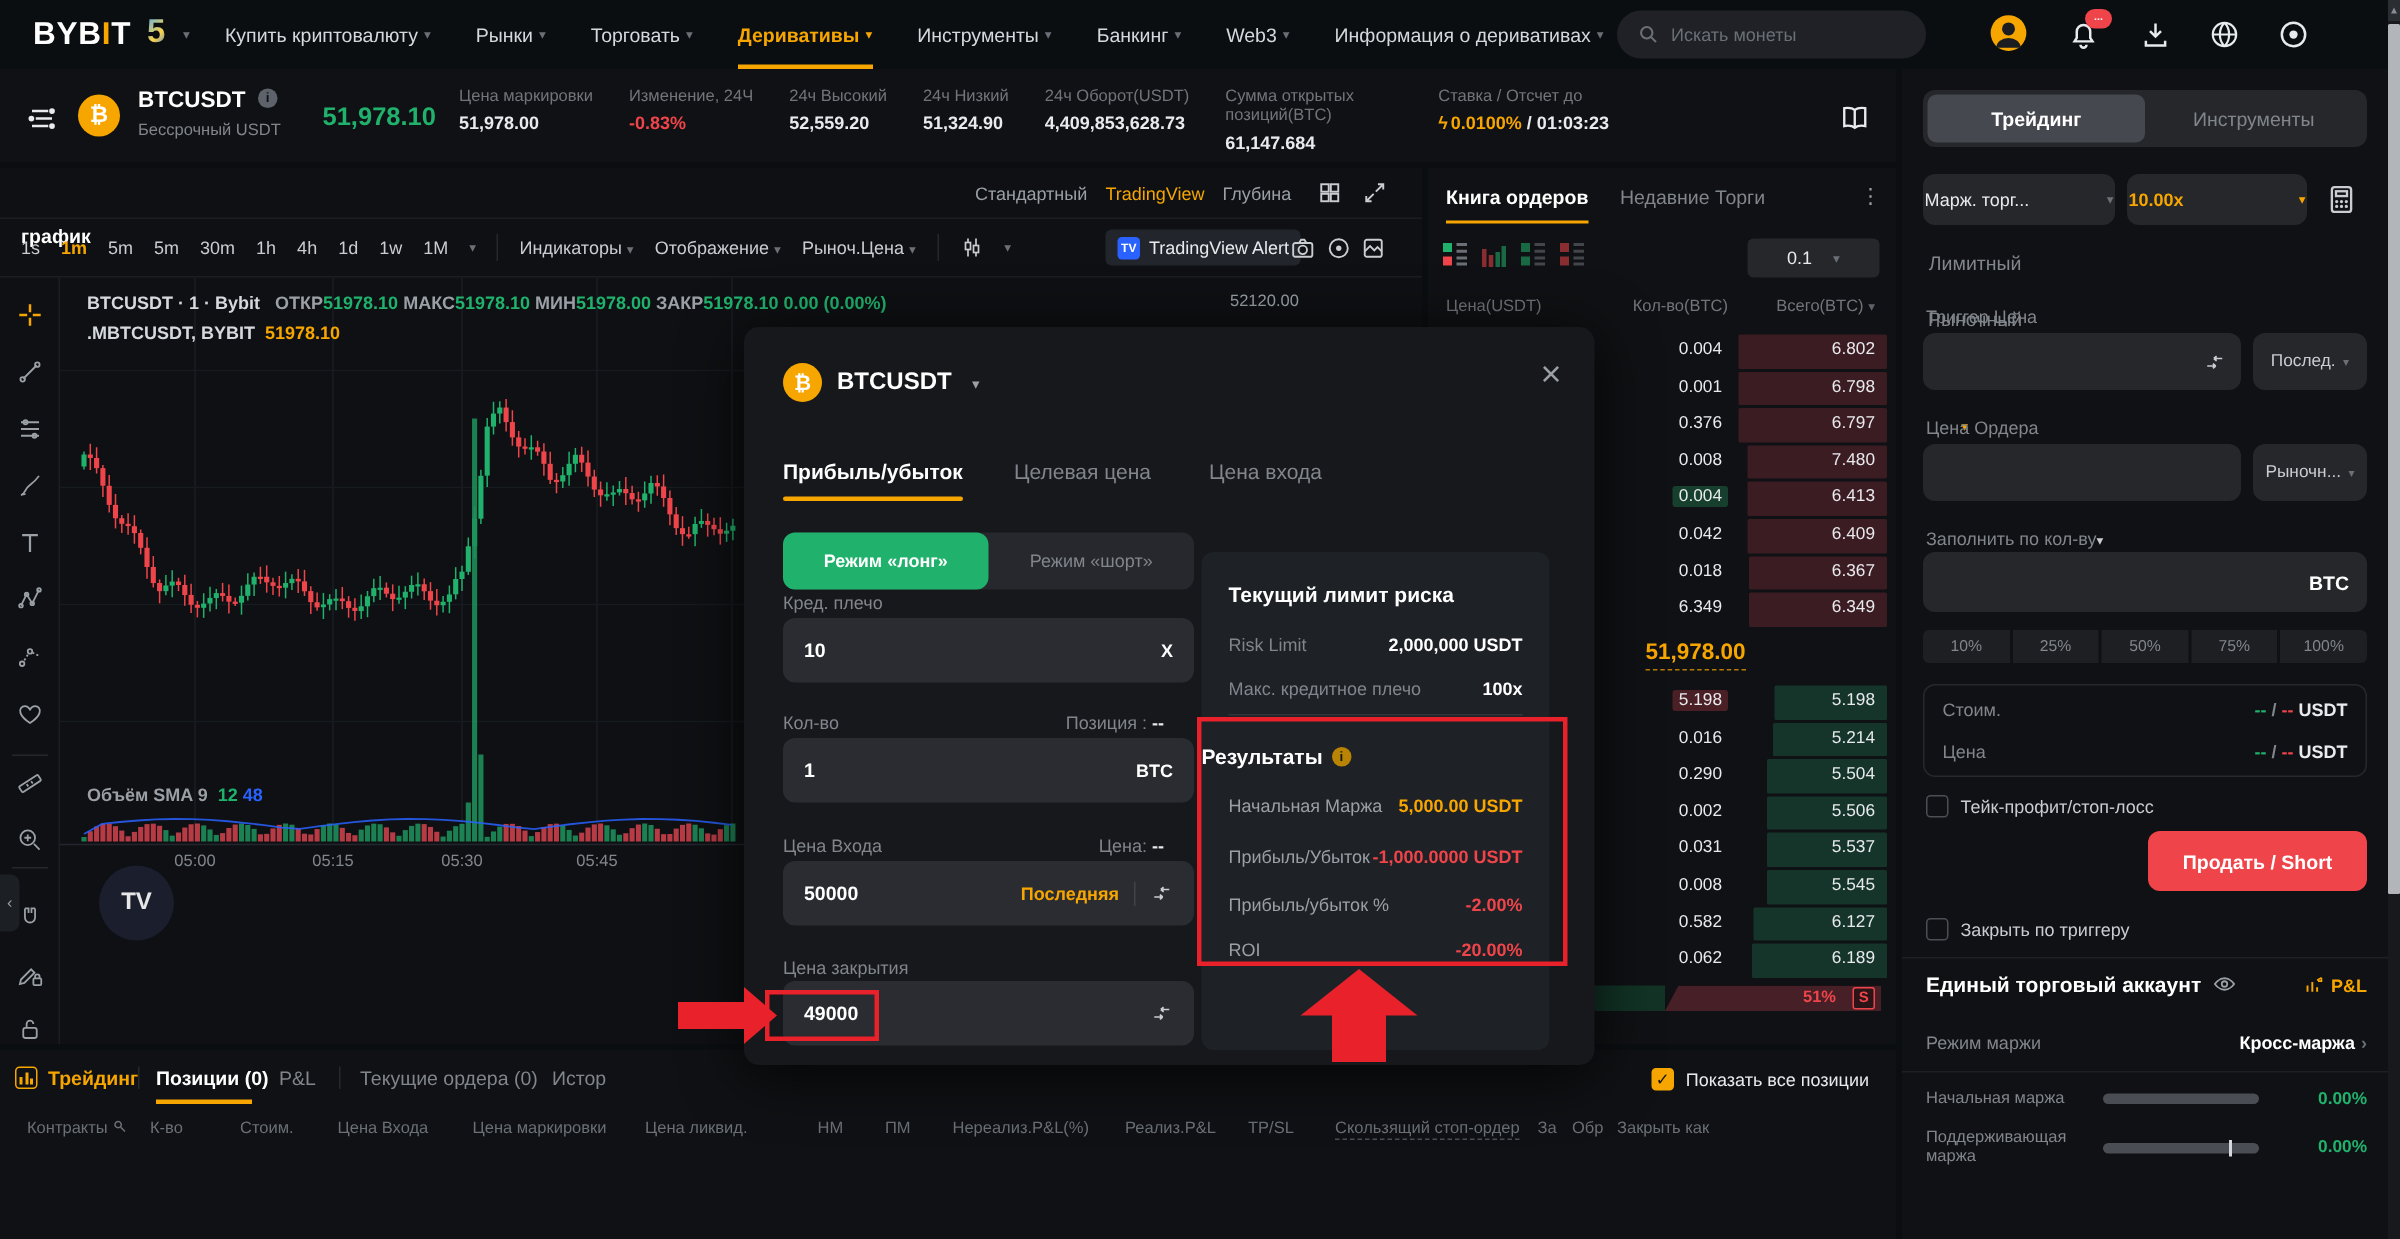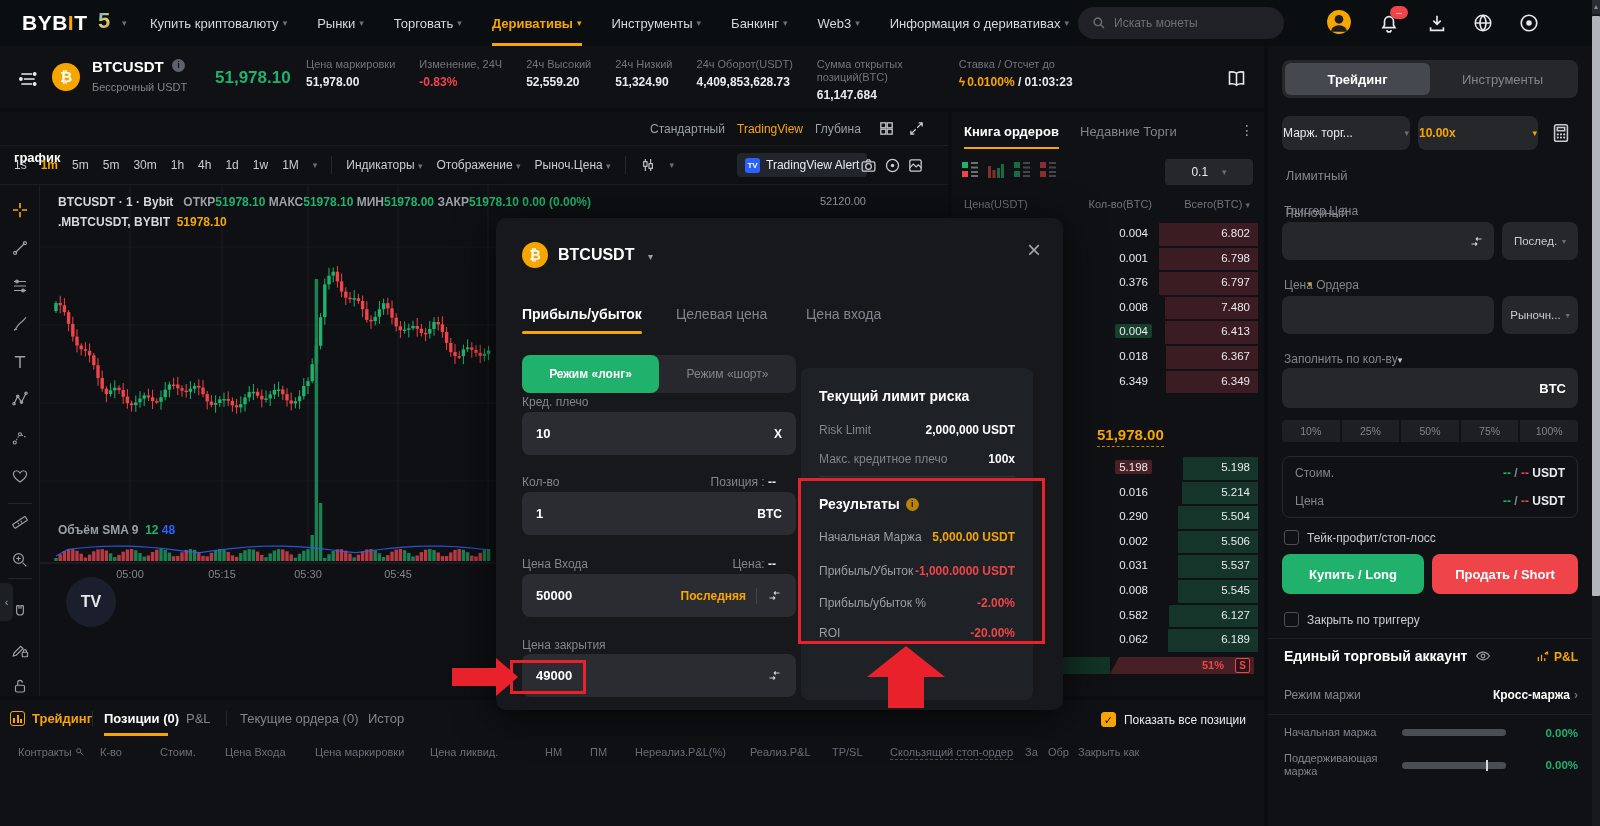--- a/index.html
+++ b/index.html
@@ -184,21 +184,21 @@
   .m-input .val{font-size:13px;font-weight:bold;color:#fff;flex:1;}
   .m-input .suffix{font-size:12px;font-weight:bold;color:#fff;}
   .m-input .last{font-size:12px;font-weight:bold;color:#f7a600;cursor:pointer;}
   .m-input .vdiv{width:1px;height:16px;background:#3f434a;margin:0 10px;}
   .slope-ic{color:#c9ccd1;}
   #m-ribox{position:absolute;left:305px;top:150px;width:232px;height:332px;background:#1e2126;border-radius:8px;padding:20px 18px;}
   #m-ribox h3{font-size:14px;color:#fff;}
   .ri-row{position:absolute;left:18px;right:18px;display:flex;justify-content:space-between;font-size:12px;color:#81858c;}
   .ri-row b{color:#fff;}
   #m-ridiv{position:absolute;left:18px;right:18px;top:108px;height:1px;background:#32353b;}
-  #res-title{position:absolute;left:18px;top:128px;font-size:14px;font-weight:bold;color:#fff;display:flex;gap:6px;align-items:center;}
+  #res-title{position:absolute;left:0;top:128px;font-size:14px;font-weight:bold;color:#fff;display:flex;gap:6px;align-items:center;}
   #res-title .i-badge{width:13px;height:13px;border-radius:50%;background:#b98403;color:#17181c;font-size:9px;font-weight:bold;text-align:center;line-height:13px;}
   .res-row{position:absolute;left:18px;right:18px;display:flex;justify-content:space-between;font-size:12px;color:#9aa0a6;white-space:nowrap;}
   .res-row b{font-weight:bold;}
   
   .anno{z-index:80;}
   #anno-rect1{left:510px;top:660px;width:76px;height:34px;border:3px solid #e8212a;}
   #anno-arrow1-stem{left:452px;top:668px;width:46px;height:18px;background:#e8212a;}
   #anno-arrow1-head{left:496px;top:658px;width:0;height:0;border-top:19px solid transparent;border-bottom:19px solid transparent;border-left:22px solid #e8212a;}
   #anno-rect2{left:798px;top:478px;width:247px;height:166px;border:3px solid #e8212a;}
   #anno-arrow2-head{left:867px;top:646px;width:0;height:0;border-left:39px solid transparent;border-right:39px solid transparent;border-bottom:31px solid #e8212a;}
@@ -938,20 +938,27 @@
           </span>
         </div>
         <div class="ob-row ask">
           <span class="ob-qty fg">0.004</span>
           <span class="ob-total">
             <i class="depth" style="width: 93%;"></i>
             <b>6.413</b>
           </span>
         </div>
         <div class="ob-row ask">
+          <span class="ob-qty">0.042</span>
+          <span class="ob-total">
+            <i class="depth" style="width: 93%;"></i>
+            <b>6.409</b>
+          </span>
+        </div>
+        <div class="ob-row ask">
           <span class="ob-qty">0.018</span>
           <span class="ob-total">
             <i class="depth" style="width: 92%;"></i>
             <b>6.367</b>
           </span>
         </div>
         <div class="ob-row ask">
           <span class="ob-qty">6.349</span>
           <span class="ob-total">
             <i class="depth" style="width: 92%;"></i>
@@ -1090,21 +1097,20 @@
         </div>
       <div class="ib-row">
           <span>Цена</span>
           <span class="ib-val"><span class="green">--</span> <span class="gray">/</span> <span class="red">--</span> <span>USDT</span></span>
         </div>
     </div>
     <div class="chk-row" style="top:484px">
         <span class="chk"></span>
         <span>Тейк-профит/стоп-лосс</span>
       </div>
-    <button id="btn-buy">Купить / Long</button>
     <button id="btn-sell">Продать / Short</button>
     <div class="chk-row" style="top:566px">
         <span class="chk"></span>
         <span>Закрыть по триггеру</span>
       </div>
     <div class="tp-div" style="top:592px"></div>
     <div id="acct-title">
         <span>Единый торговый аккаунт</span>
         <span>
           <svg width="16" height="16" viewBox="0 0 20 20" fill="none" stroke="#9aa0a6" stroke-width="1.5">

